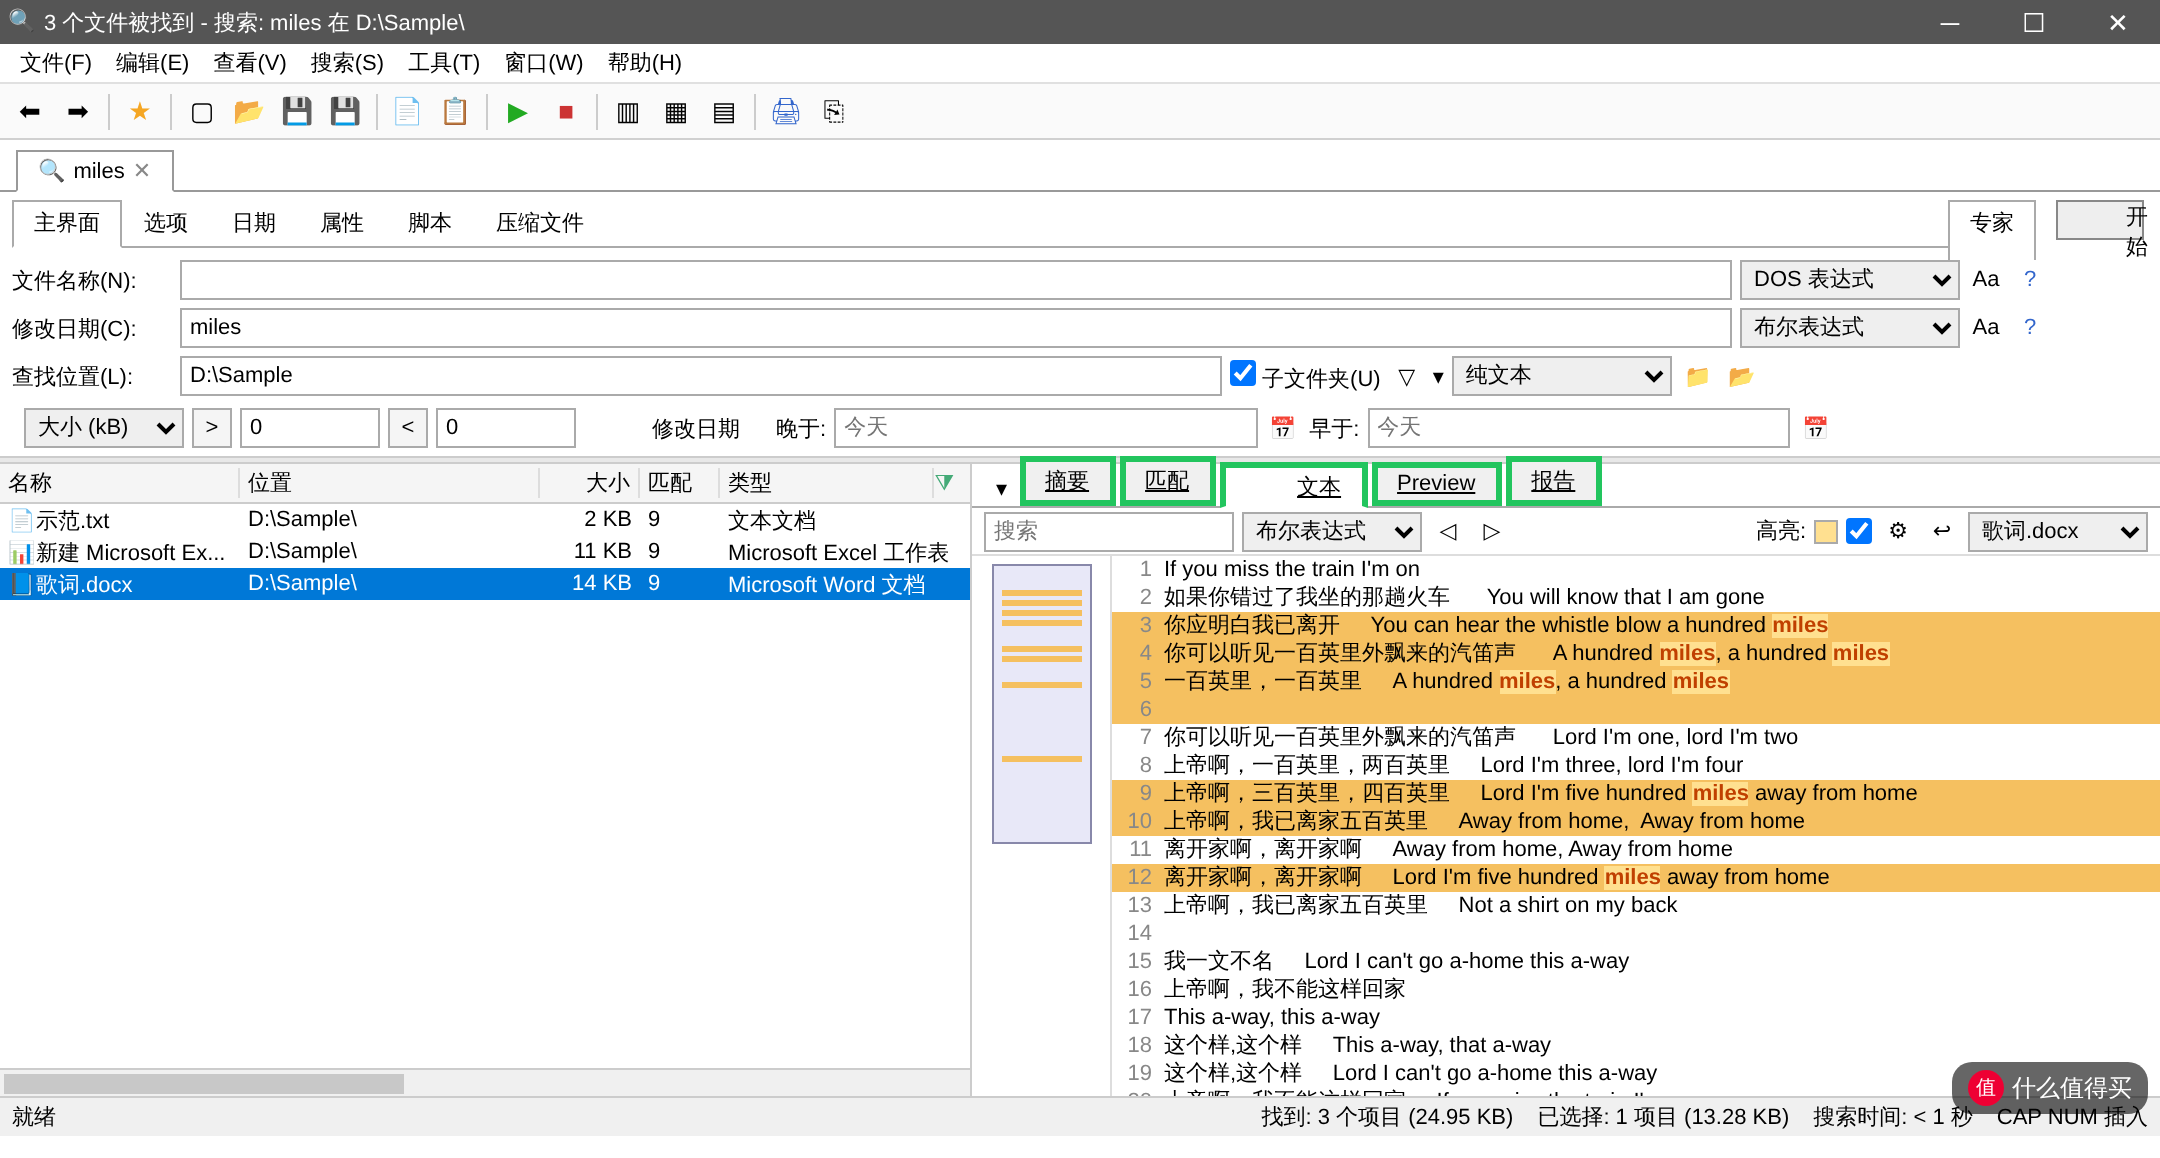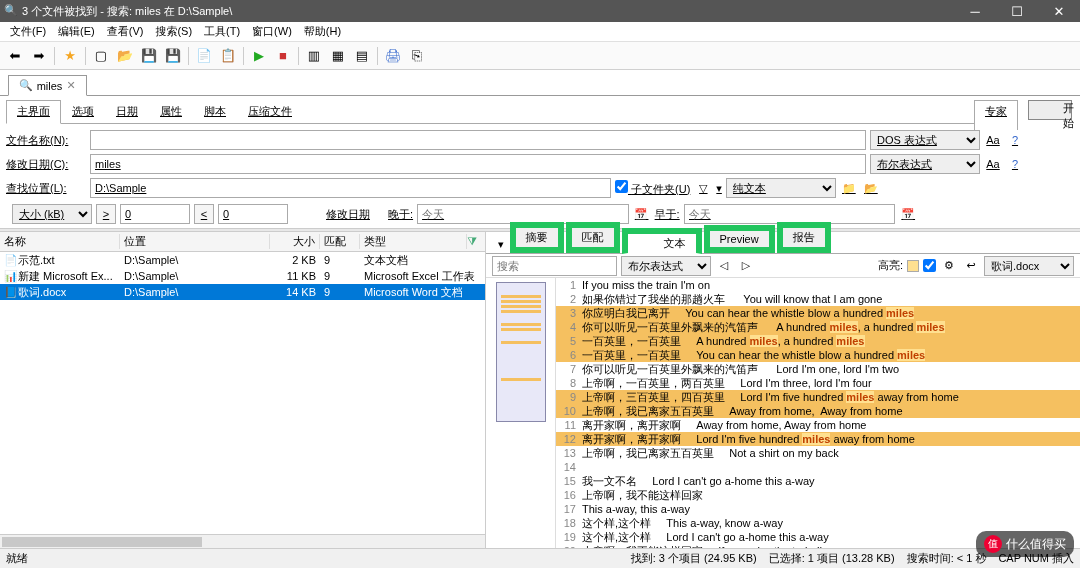--- a/index.html
+++ b/index.html
@@ -10,21 +10,21 @@
 .titlebar .win-btns { display: flex; }
 .titlebar .win-btn { width: 42px; height: 22px; display: flex; align-items: center; justify-content: center; color: #fff; font-size: 13px; }
 .menubar { height: 20px; background: #fff; display: flex; align-items: center; padding-left: 4px; border-bottom: 1px solid #e0e0e0; }
 .menubar span { padding: 2px 6px; font-size: 11px; }
 .toolbar { height: 28px; background: #fafafa; border-bottom: 1px solid #d0d0d0; display: flex; align-items: center; padding: 0 4px; gap: 2px; }
 .tb-btn { width: 22px; height: 22px; display: flex; align-items: center; justify-content: center; border: 1px solid transparent; font-size: 13px; }
 .tb-sep { width: 1px; height: 18px; background: #ccc; margin: 0 2px; }
 .search-tabs { height: 24px; display: flex; align-items: flex-end; padding-left: 8px; border-bottom: 1px solid #999; margin-top: 2px; }
 .search-tab { border: 1px solid #999; border-bottom: 1px solid #fff; padding: 3px 10px; background: #fff; display: flex; align-items: center; gap: 4px; margin-bottom: -1px; font-size: 11px; }
 .search-tab .close { color: #888; font-size: 11px; }
-.form-area { display: flex; padding: 4px 6px 2px 6px; text-decoration: underline; }
+.form-area { display: flex; padding: 4px 6px 2px 6px; }
 .form-left { flex: 1; }
 .form-right { width: 50px; padding-left: 4px; }
 .tabstrip { display: flex; border-bottom: 1px solid #aaa; margin-bottom: 6px; }
 .tabstrip .tab { padding: 3px 10px; border: 1px solid transparent; font-size: 11px; }
 .tabstrip .tab.active { border: 1px solid #aaa; border-bottom: 1px solid #fff; margin-bottom: -1px; background: #fff; }
 .expert-tab { border: 1px solid #aaa; border-bottom: none; padding: 3px 10px; font-size: 11px; margin-left: auto; margin-right: 6px; }
 .form-row { display: flex; align-items: center; margin-bottom: 4px; gap: 4px; }
 .form-label { width: 80px; font-size: 11px; }
 .form-input { flex: 1; height: 20px; border: 1px solid #aaa; padding: 0 4px; font-size: 11px; }
 .form-select { height: 20px; border: 1px solid #aaa; font-size: 11px; padding: 0 2px; }
@@ -39,21 +39,21 @@
 .right-pane { flex: 1; display: flex; flex-direction: column; }
 .result-header { display: flex; background: #f5f5f5; border-bottom: 1px solid #ccc; height: 20px; align-items: center; font-size: 11px; }
 .result-header .col { padding: 0 4px; border-right: 1px solid #ddd; }
 .result-list { flex: 1; overflow: auto; }
 .result-row { display: flex; height: 16px; align-items: center; font-size: 11px; }
 .result-row .col { padding: 0 4px; white-space: nowrap; overflow: hidden; }
 .result-row.selected { background: #0078d7; color: #fff; }
 .result-row .ficon { width: 14px; display: inline-block; text-align: center; }
 .filter-icon { margin-left: auto; padding-right: 8px; color: #4a7; }
 .preview-tabs { display: flex; border-bottom: 1px solid #aaa; height: 22px; align-items: flex-end; padding-left: 6px; }
-.preview-tabs .ptab { padding: 2px 10px; border: 6px solid #22c55e; font-size: 11px; margin-right: 2px; background: #f0f0f0; }
+.preview-tabs .ptab { padding: 2px 10px; border: 3px solid #22c55e; font-size: 11px; margin-right: 2px; background: #f0f0f0; text-decoration: underline; }
 .preview-tabs .ptab.active { background: #fff; border-bottom: 1px solid #fff; margin-bottom: -1px; padding-left: 36px; }
 .preview-toolbar { display: flex; align-items: center; height: 24px; padding: 0 6px; gap: 4px; border-bottom: 1px solid #ddd; }
 .preview-body { flex: 1; display: flex; overflow: hidden; }
 .thumb-pane { width: 70px; background: #fff; padding: 4px; border-right: 1px solid #ddd; }
 .thumb { width: 50px; height: 140px; border: 1px solid #88a; background: #e8e8f8; margin: 0 auto; position: relative; }
 .thumb-line { height: 3px; background: #f5c060; margin: 2px 4px; }
 .text-pane { flex: 1; overflow: auto; font-family: "Consolas", monospace; font-size: 11px; line-height: 14px; }
 .text-line { display: flex; white-space: pre; }
 .ln { width: 26px; text-align: right; color: #888; padding-right: 6px; flex-shrink: 0; }
 .text-line.hl { background: #f5c060; }
@@ -259,33 +259,33 @@
           <div style="height:30px"></div>
           <div class="thumb-line"></div>
         </div>
       </div>
       <div class="text-pane" id="text-pane">
           <div class="text-line"><span class="ln">1</span><span>If you miss the train I'm on</span></div>
           <div class="text-line"><span class="ln">2</span><span>如果你错过了我坐的那趟火车      You will know that I am gone</span></div>
           <div class="text-line hl"><span class="ln">3</span><span>你应明白我已离开     You can hear the whistle blow a hundred <span class="kw">miles</span></span></div>
           <div class="text-line hl"><span class="ln">4</span><span>你可以听见一百英里外飘来的汽笛声      A hundred <span class="kw">miles</span>, a hundred <span class="kw">miles</span></span></div>
           <div class="text-line hl"><span class="ln">5</span><span>一百英里，一百英里     A hundred <span class="kw">miles</span>, a hundred <span class="kw">miles</span></span></div>
-          <div class="text-line hl"><span class="ln">6</span><span>一百英里，一百英里     You can hear the whistle blow a hundred <span class="kw">miles</span></span></div>
+          <div class="text-line hl"><span class="ln">6</span></div>
           <div class="text-line"><span class="ln">7</span><span>你可以听见一百英里外飘来的汽笛声      Lord I'm one, lord I'm two</span></div>
           <div class="text-line"><span class="ln">8</span><span>上帝啊，一百英里，两百英里     Lord I'm three, lord I'm four</span></div>
           <div class="text-line hl"><span class="ln">9</span><span>上帝啊，三百英里，四百英里     Lord I'm five hundred <span class="kw">miles</span> away from home</span></div>
           <div class="text-line hl"><span class="ln">10</span><span>上帝啊，我已离家五百英里     Away from home,  Away from home</span></div>
           <div class="text-line"><span class="ln">11</span><span>离开家啊，离开家啊     Away from home, Away from home</span></div>
           <div class="text-line hl"><span class="ln">12</span><span>离开家啊，离开家啊     Lord I'm five hundred <span class="kw">miles</span> away from home</span></div>
           <div class="text-line"><span class="ln">13</span><span>上帝啊，我已离家五百英里     Not a shirt on my back</span></div>
           <div class="text-line"><span class="ln">14</span></div>
           <div class="text-line"><span class="ln">15</span><span>我一文不名     Lord I can't go a-home this a-way</span></div>
           <div class="text-line"><span class="ln">16</span><span>上帝啊，我不能这样回家</span></div>
           <div class="text-line"><span class="ln">17</span><span>This a-way, this a-way</span></div>
-          <div class="text-line"><span class="ln">18</span><span>这个样,这个样     This a-way, know a-way</span></div>
+          <div class="text-line"><span class="ln">18</span><span>这个样,这个样     This a-way, that a-way</span></div>
           <div class="text-line"><span class="ln">19</span><span>这个样,这个样     Lord I can't go a-home this a-way</span></div>
           <div class="text-line"><span class="ln">20</span><span>上帝啊，我不能这样回家     If you miss the train I'm </span></div>
         </div>
     </div>
   </div>
 </div>
 
 <div class="statusbar">
   <span>就绪</span>
   <div class="status-right">

